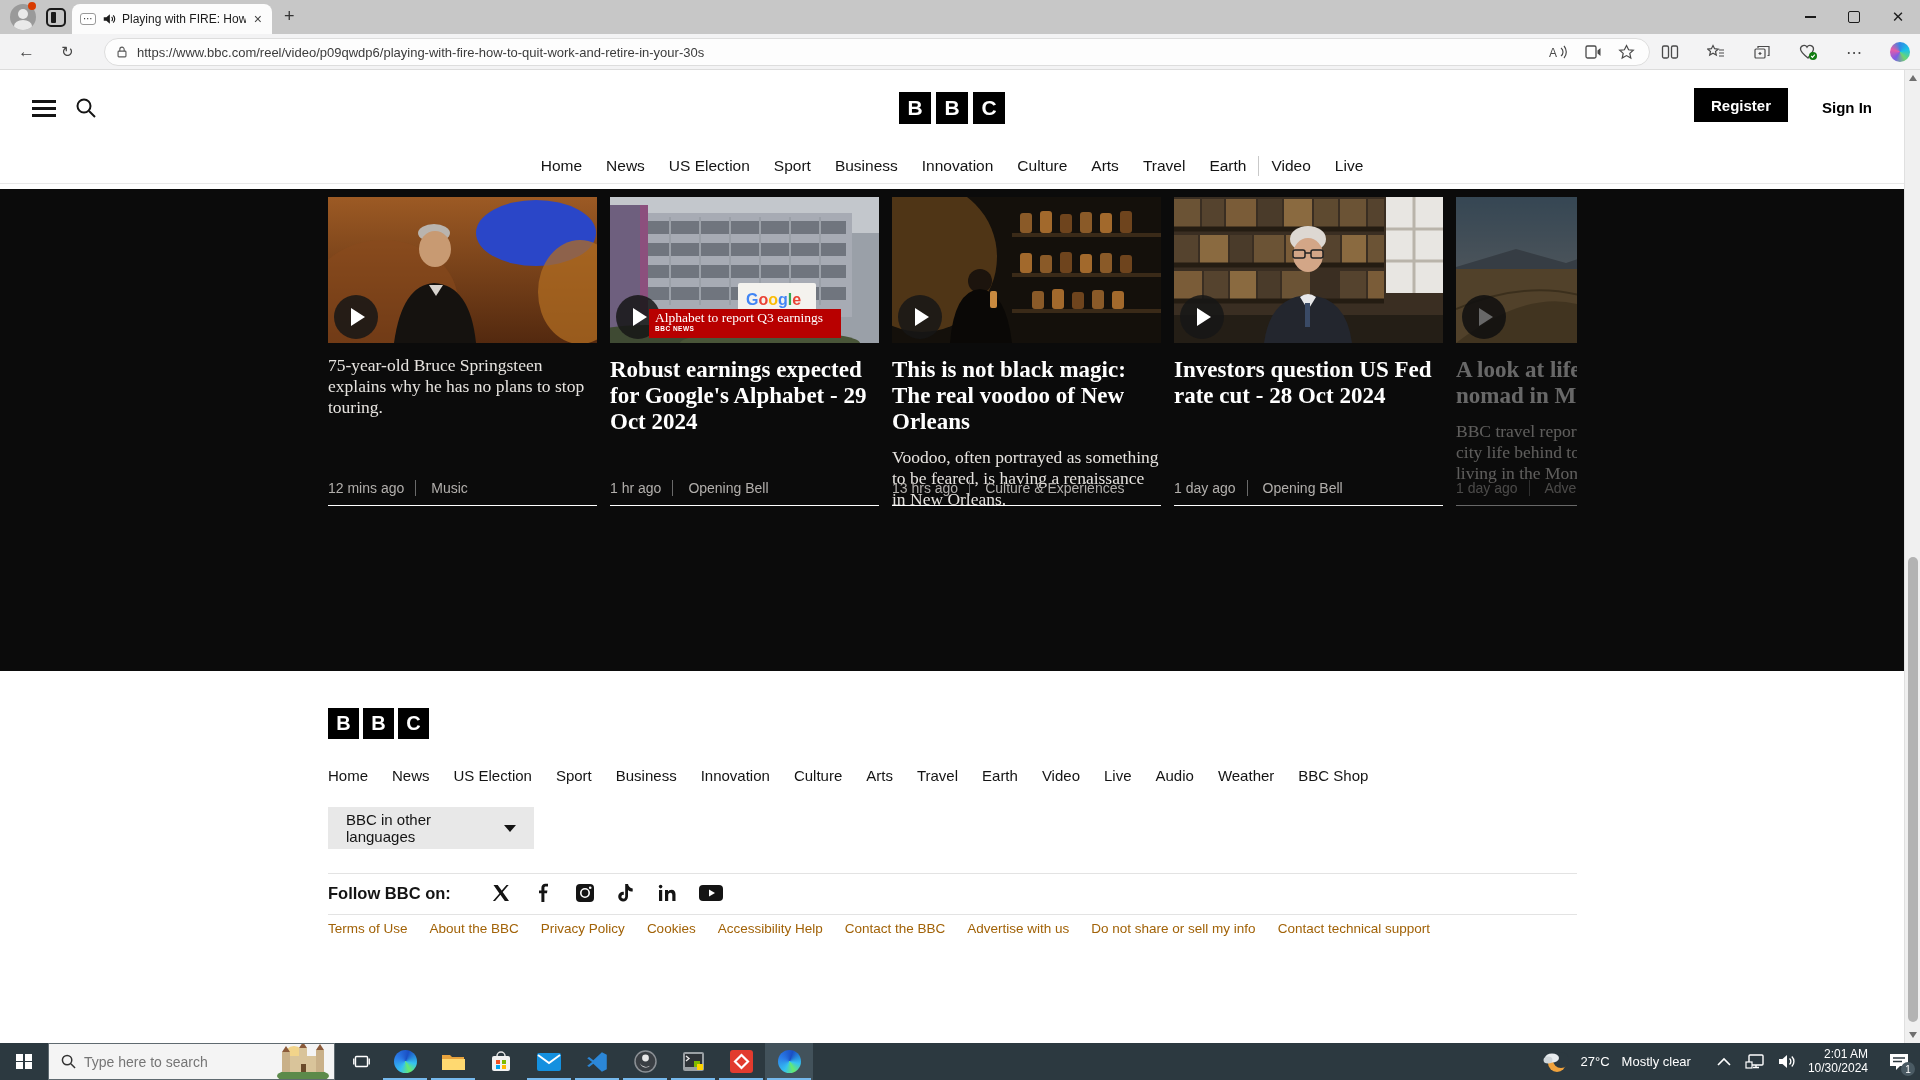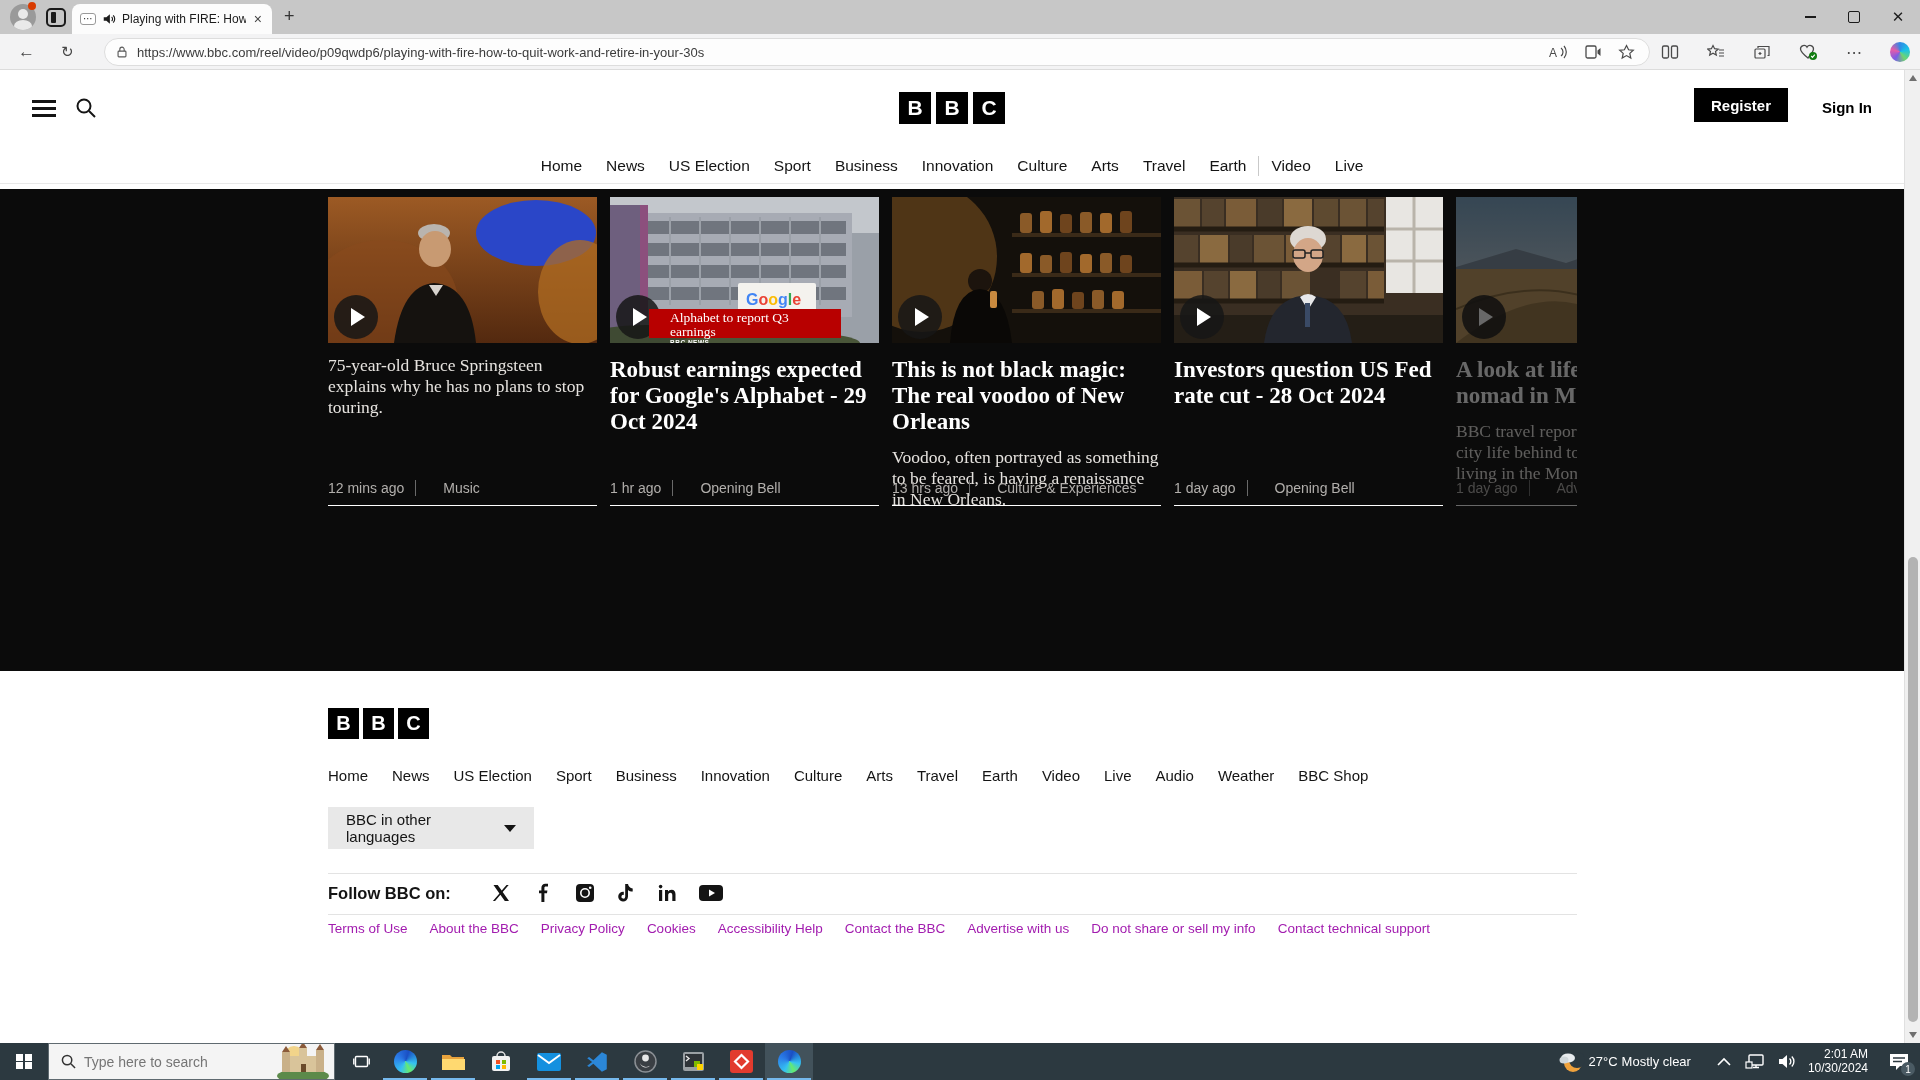--- a/index.html
+++ b/index.html
@@ -63,47 +63,47 @@
   .dark-section { margin-top:5px; height:482px; background:#0b0b0b; }
   .carousel { margin-left:328px; width:1249px; overflow:hidden; padding-top:8px; display:flex; gap:13px; }
   .card { position:relative; width:269px; flex:0 0 269px; height:309px; border-bottom:1px solid #fff; }
   .card.dimmed { opacity:.38; }
   .thumb { position:relative; width:269px; height:146px; overflow:hidden; background:#222; }
   .thumb svg { display:block; }
   .play-btn { position:absolute; left:6px; bottom:4px; width:44px; height:44px; border-radius:50%;
               background:rgba(22,22,22,.85); display:flex; align-items:center; justify-content:center; }
   .play-btn::after { content:""; margin-left:4px; border-left:14px solid #fff; border-top:9px solid transparent;
                      border-bottom:9px solid transparent; }
-  .news-banner { position:absolute; left:39px; bottom:5px; width:192px; height:29px; background:#b80000; padding:2px 21px; }
+  .news-banner { position:absolute; left:39px; bottom:5px; width:192px; height:29px; background:#b80000; padding:2px 6px; }
   .news-banner .bt { font-family:"Liberation Serif","DejaVu Serif",serif; font-size:13.5px; color:#fff; line-height:14px; }
   .news-banner .bb { font-size:6.5px; font-weight:bold; color:#fff; letter-spacing:.5px; }
   .card-title { margin-top:14px; font-family:"Liberation Serif","DejaVu Serif",serif; font-weight:bold;
                 font-size:23px; line-height:26px; color:#fff; white-space:pre-line; }
   .card-desc { margin-top:12px; font-family:"Liberation Serif","DejaVu Serif",serif; font-size:17.5px;
                line-height:21px; color:#e6e3df; white-space:pre-line; }
   .card-meta { position:absolute; left:0; bottom:9px; font-size:14px; color:#b2afac; display:flex; align-items:center; }
-  .card-meta .cat { border-left:1px solid #6a6a6a; margin-left:11px; padding-left:27px; }
+  .card-meta .cat { border-left:1px solid #6a6a6a; margin-left:11px; padding-left:15px; }
 
   .footer { position:relative; padding-left:328px; background:#fff; }
   .footer-logo { position:absolute; left:328px; top:37px; display:flex; gap:4px; }
   .footer-logo .sq { width:31px; height:31px; background:#000; color:#fff; font-weight:bold; font-size:20px;
                      display:flex; align-items:center; justify-content:center; }
   .footer-nav { position:absolute; left:328px; top:96px; display:flex; }
   .footer-nav .fnav-item { font-size:15px; color:#141414; margin-right:24px; }
   .lang-btn { position:absolute; left:328px; top:136px; width:206px; height:42px; background:#e8e8e8;
               display:flex; align-items:center; padding:0 18px; }
   .lang-btn .lbl { font-size:15px; color:#141414; flex:1; }
   .lang-btn .tri { width:0; height:0; border-left:6px solid transparent; border-right:6px solid transparent;
                    border-top:7px solid #141414; }
   .f-divider { position:absolute; left:328px; width:1249px; height:1px; background:#e3e3e3; }
   .follow-row { position:absolute; left:328px; top:212px; display:flex; align-items:center; }
   .follow-label { font-size:16.5px; font-weight:bold; color:#141414; margin-right:40px; }
   .social { display:flex; gap:22px; align-items:center; }
   .legal-row { position:absolute; left:328px; top:250px; display:flex; }
-  .legal-row .legal-item { font-size:13.5px; color:#a21caf; margin-right:22px; }
+  .legal-row .legal-item { font-size:13.5px; color:#a16207; margin-right:22px; }
   .copyright { position:absolute; left:328px; top:280px; font-size:13.5px; color:#1f1f1f; }
   .copyright .it { font-style:italic; }
   .copyright .bd { font-weight:bold; }
 
   
   .scrollbar { position:absolute; right:0; top:70px; width:16px; height:973px; background:#f0f0f0;
                border-left:1px solid #e0e0e0; }
   .sb-arrow { position:absolute; left:0; width:16px; height:16px; display:flex; align-items:center; justify-content:center; }
   .sb-up { top:0; } .sb-down { bottom:0; }
   .sb-tri-up { width:0;height:0;border-left:4px solid transparent;border-right:4px solid transparent;border-bottom:6px solid #6f6f6f; }
@@ -121,21 +121,21 @@
                      font-family:"Liberation Sans",sans-serif; margin-left:8px; }
   .tb-search .castle { position:absolute; right:0; top:0; }
   .taskview { position:absolute; left:340px; top:0; width:42px; height:37px; display:flex; align-items:center; justify-content:center; }
   .apps { position:absolute; left:381px; top:0; display:flex; }
   .app { position:relative; width:48px; height:37px; display:flex; align-items:center; justify-content:center; }
   .app.active { background:#42525b; }
   .app.running::after { content:""; position:absolute; bottom:0; left:2px; width:44px; height:2.5px; background:#76b9ed; }
   .edge-ball { width:23px; height:23px; border-radius:50%;
                background:conic-gradient(from 210deg,#35c1f1,#2b7de9,#1a4fc4,#35c1f1 70%,#66eb6e 85%,#35c1f1); }
   .tb-right { position:absolute; right:0; top:0; height:37px; display:flex; align-items:center; }
-  .weather { display:flex; align-items:center; gap:4px; margin-right:26px; }
+  .weather { display:flex; align-items:center; gap:12px; margin-right:26px; }
   .weather .wtxt { font-size:13px; color:#fff; }
   .tray { display:flex; align-items:center; gap:14px; margin-right:12px; }
   .clock { text-align:right; font-size:12px; line-height:13.5px; color:#fff; margin-right:14px; }
   .notif { position:relative; width:34px; height:37px; display:flex; align-items:center; justify-content:center; margin-right:4px; }
   .notif .badge { position:absolute; right:1px; bottom:4px; width:14px; height:14px; border-radius:50%;
                   background:#4a5a63; color:#fff; font-size:10px; display:flex; align-items:center; justify-content:center; }
 </style>
 </head>
 <body>
 

